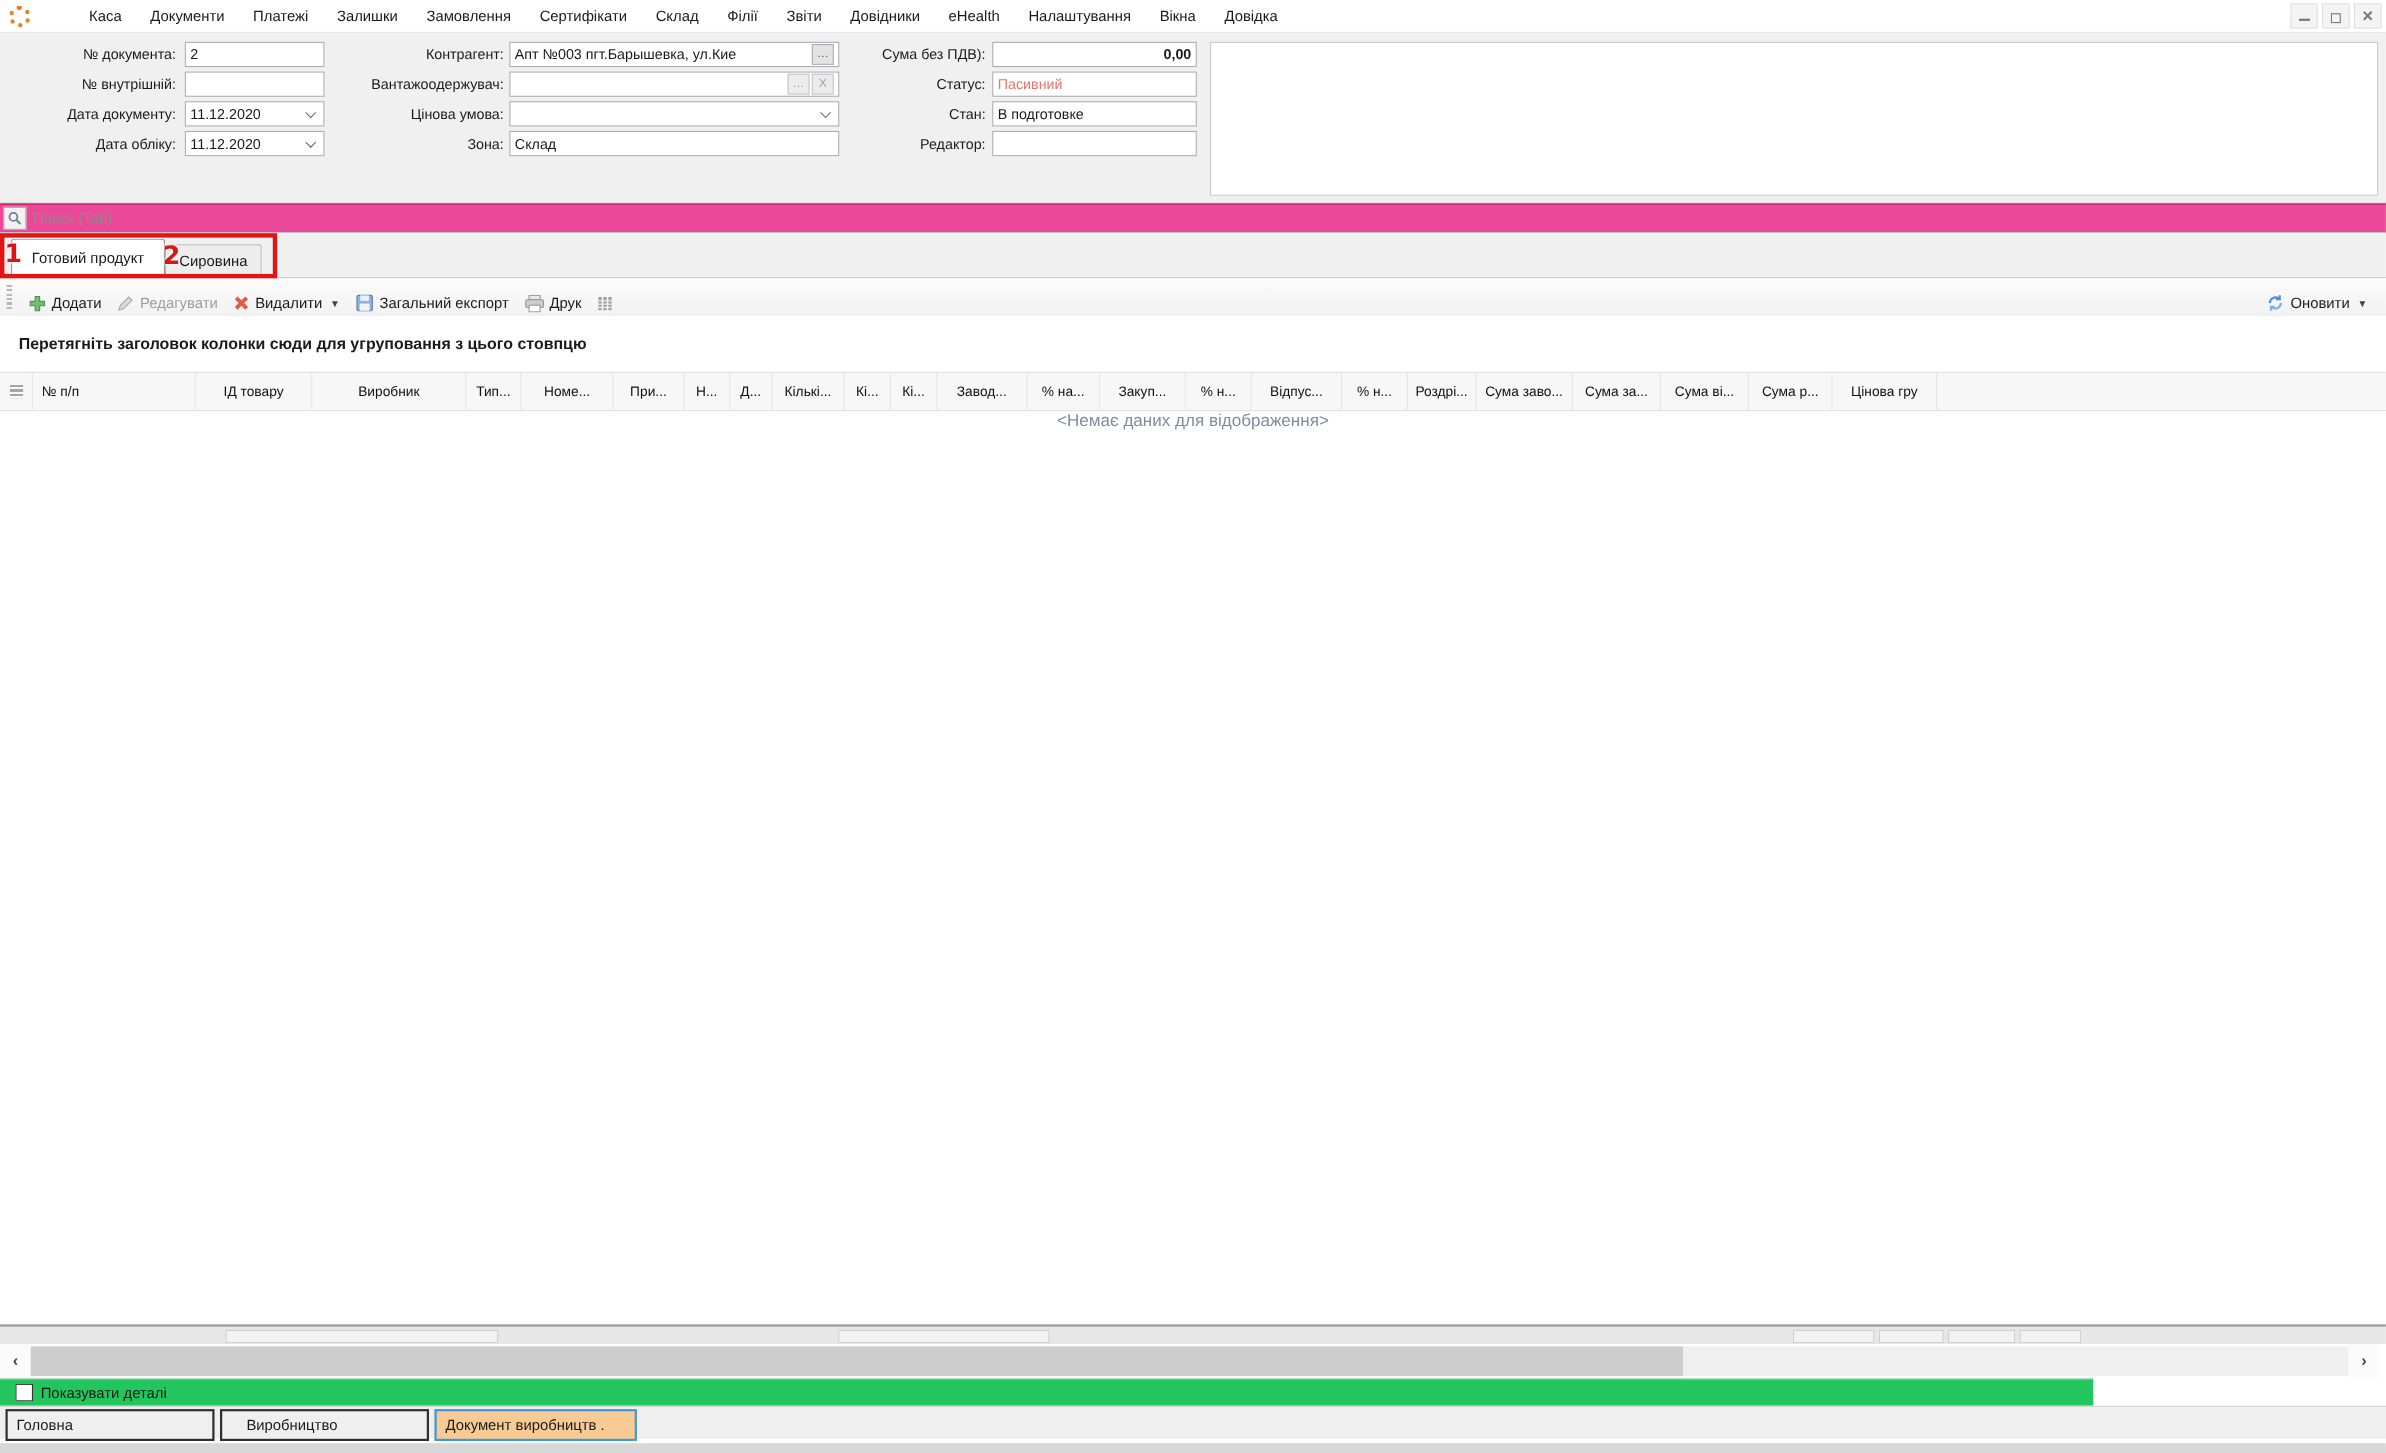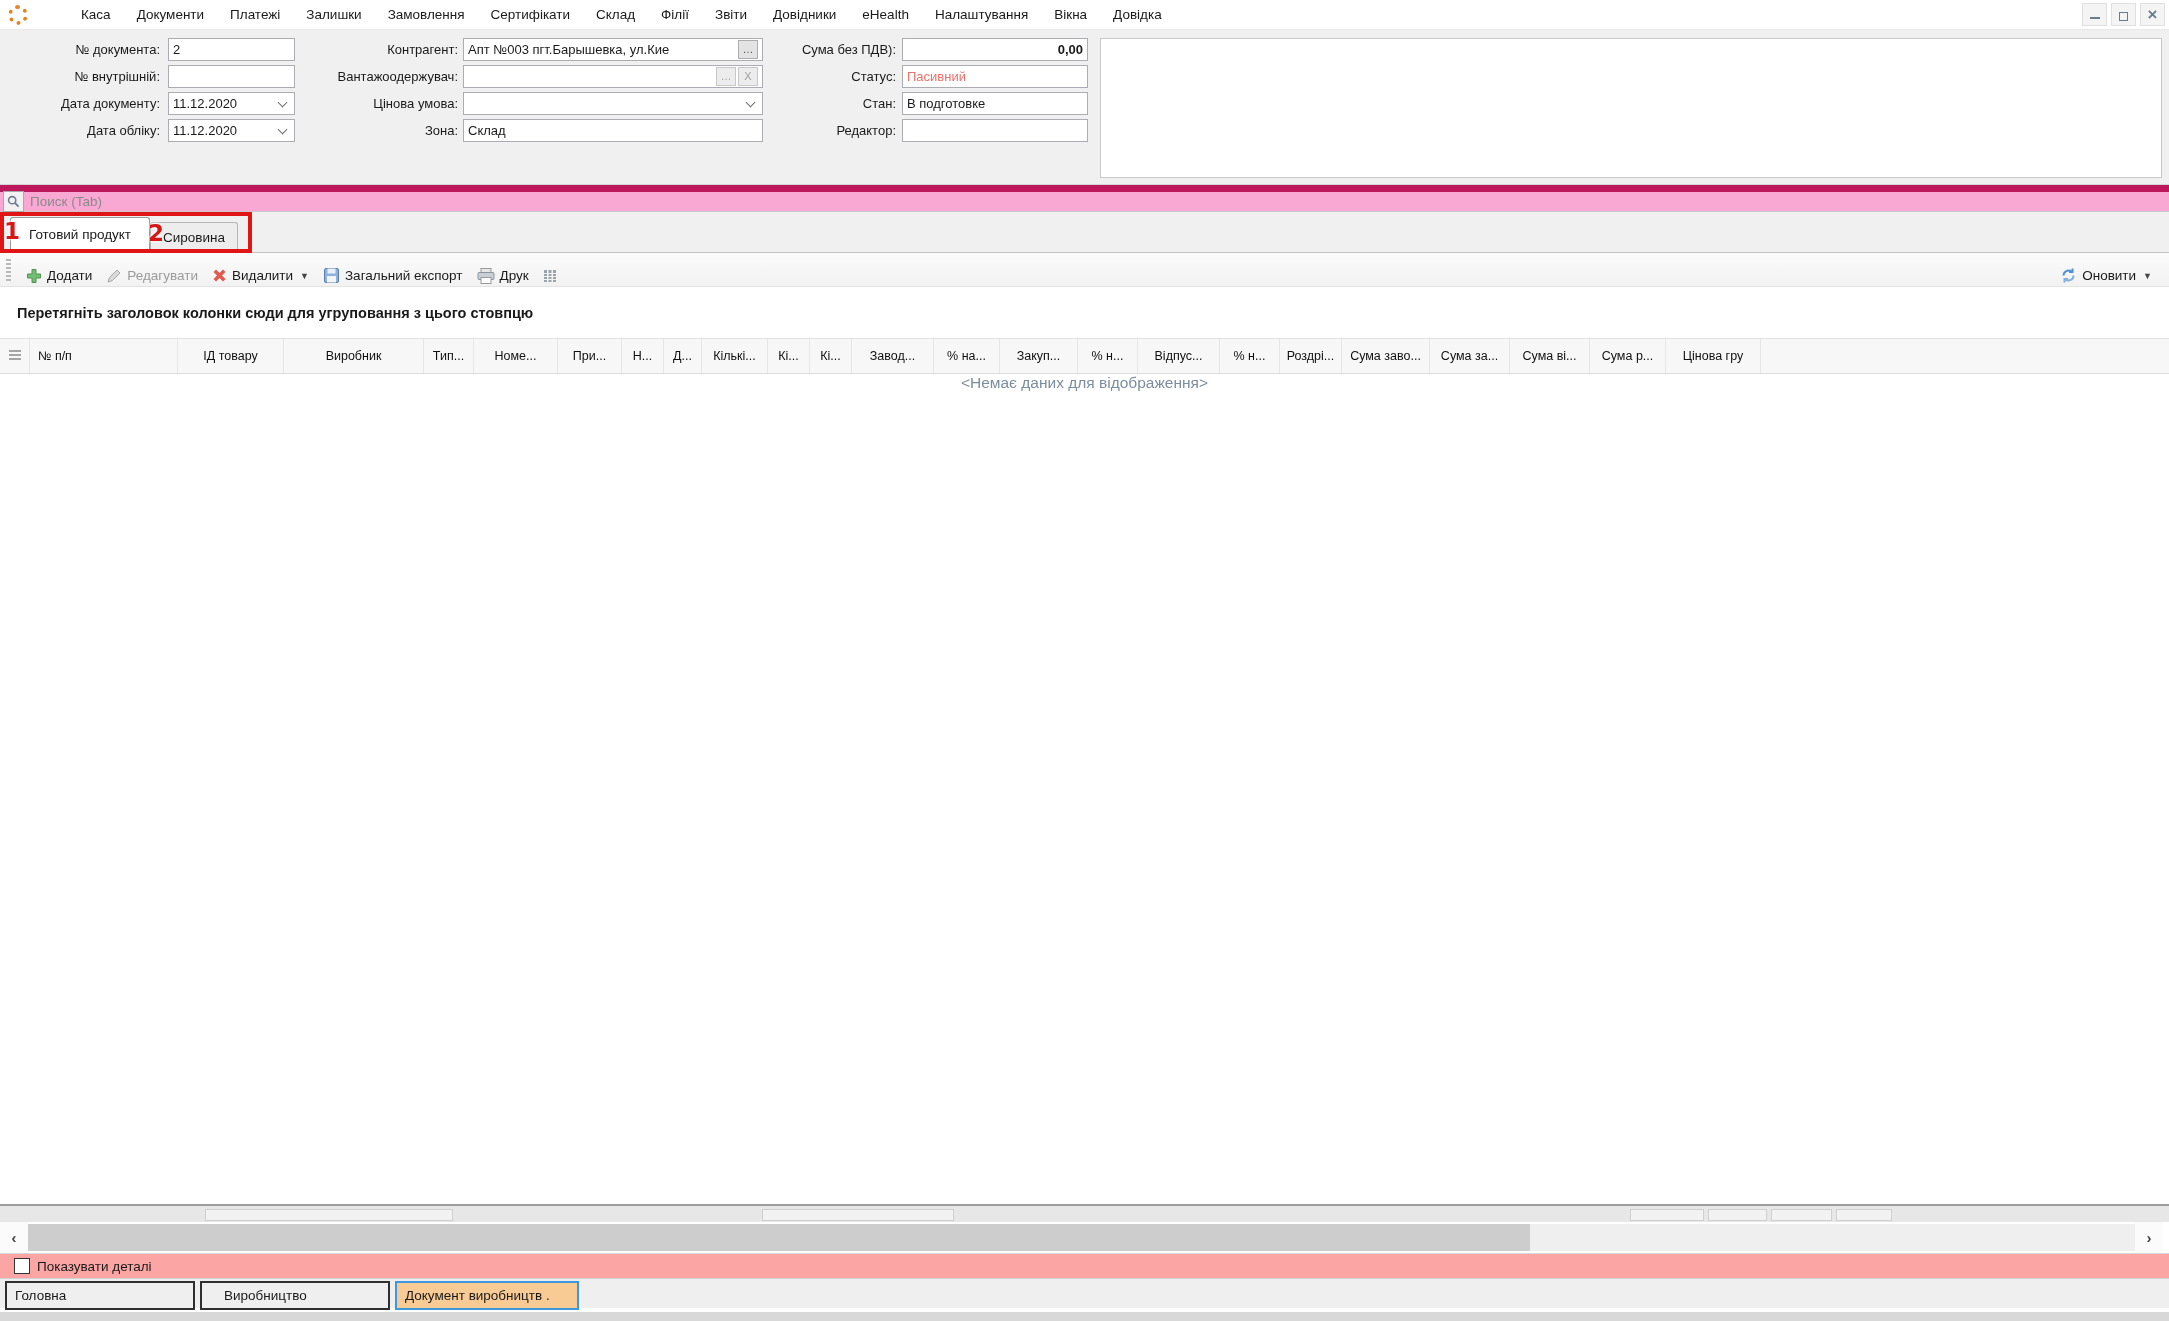--- a/index.html
+++ b/index.html
@@ -25,21 +25,21 @@
   .fi { position:absolute; height:23px; background:#fff; border:1px solid #abadb3; font-size:13px; line-height:21px; padding:0 4px; display:flex; align-items:center; overflow:hidden; }
   .fi .val { flex:1; white-space:nowrap; overflow:hidden; }
   .fi.num .val { text-align:right; font-weight:bold; }
   .fi.statusred .val { color:#e8736c; }
   .inbtn { width:20px; height:19px; background:#e3e3e3; border:1px solid #adadad; font-size:11px; color:#555; display:flex; align-items:center; justify-content:center; margin-left:2px; flex:none; }
   .inbtn.dis { color:#a0a0a0; background:#ececec; border-color:#c7c7c7; }
   .chev { width:7px; height:7px; border-left:1.6px solid #707070; border-bottom:1.6px solid #707070; transform:rotate(-45deg); margin:-3px 4px 0 auto; flex:none; }
   .bigbox { position:absolute; left:1100px; top:8px; width:1062px; height:140px; background:#fff; border:1px solid #c9c9c9; }
 
   
-  .searchbar { position:absolute; left:0; top:185px; width:2169px; height:27px; background:#f9a8d4; border-top:7px solid #be185d; border-bottom:1px solid #c8c8c8; display:flex; align-items:center; }
+  .searchbar { position:absolute; left:0; top:185px; width:2169px; height:27px; background:#ec4899; border-top:1px solid #be185d; border-bottom:1px solid #c8c8c8; display:flex; align-items:center; }
   .magbox { width:21px; height:21px; border:1px solid #a9a9a9; background:#f2f2f2; margin-left:3px; display:flex; align-items:center; justify-content:center; flex:none; }
   .searchbar input { border:none; outline:none; flex:1; height:100%; font-size:13.5px; font-family:inherit; padding-left:6px; color:#333; background:transparent; }
   .searchbar input::placeholder { color:#8a8a8a; opacity:1; }
 
   
   .tabsrow { position:absolute; left:0; top:212px; width:2169px; height:41px; background:#f0f0f0; border-bottom:1px solid #c4c4c4; }
   .tab { position:absolute; font-size:13.5px; text-align:center; cursor:default; }
   .tab.active { left:10px; top:5px; width:140px; height:36px; background:#fff; border:1px solid #9a9a9a; border-bottom:none; border-radius:3px 3px 0 0; line-height:34px; z-index:2; }
   .tab.inactive { left:150px; top:10px; width:88px; height:31px; background:#ededed; border:1px solid #b5b5b5; border-bottom:none; border-radius:3px 3px 0 0; line-height:29px; z-index:1; }
   .annobox { position:absolute; left:0; top:0; width:252px; height:41px; border:4px solid #e01616; z-index:5; pointer-events:none; }
@@ -77,21 +77,21 @@
 
   
   .hscroll { position:absolute; left:0; top:1222px; width:2169px; height:31px; background:#fff; }
   .sarrow { position:absolute; top:0; width:28px; height:31px; background:#fbfbfb; color:#444; font-size:15px; font-weight:bold; display:flex; align-items:center; justify-content:center; }
   .sarrow.left { left:0; }
   .sarrow.right { right:6px; }
   .strack { position:absolute; left:28px; top:2px; width:2112px; height:27px; background:#efefef; }
   .sthumb { position:absolute; left:0; top:0; width:1502px; height:27px; background:#cdcdcd; }
 
   
-  .detailsrow { position:absolute; left:0; top:1253px; width:2169px; height:25px; background:#fca5a5; border-top:1px solid #d8d8d8; display:flex; align-items:center; }
+  .detailsrow { position:absolute; left:0; top:1253px; width:1903px; height:25px; background:#22c55e; border-top:1px solid #d8d8d8; display:flex; align-items:center; }
   .cbx { width:16px; height:16px; background:#fff; border:1.5px solid #333; margin:0 7px 0 14px; flex:none; }
   .cbxlabel { font-size:13.5px; }
 
   
   .taskbar { position:absolute; left:0; top:1278px; width:2169px; height:30px; background:#efefef; border-top:1px solid #d2d2d2; }
   .ttab { position:absolute; top:2px; height:29px; font-size:13.5px; line-height:26px; padding-left:8px; white-space:nowrap; overflow:hidden; cursor:default; }
   .ttab.plain { background:#efefef; border:2px solid #2f2f2f; }
   .ttab.active { background:#f9cb94; border:2px solid #3d98dd; }
   .ttab.t1 { left:5px; width:190px; }
   .ttab.t2 { left:200px; width:190px;padding-left:22px; }

